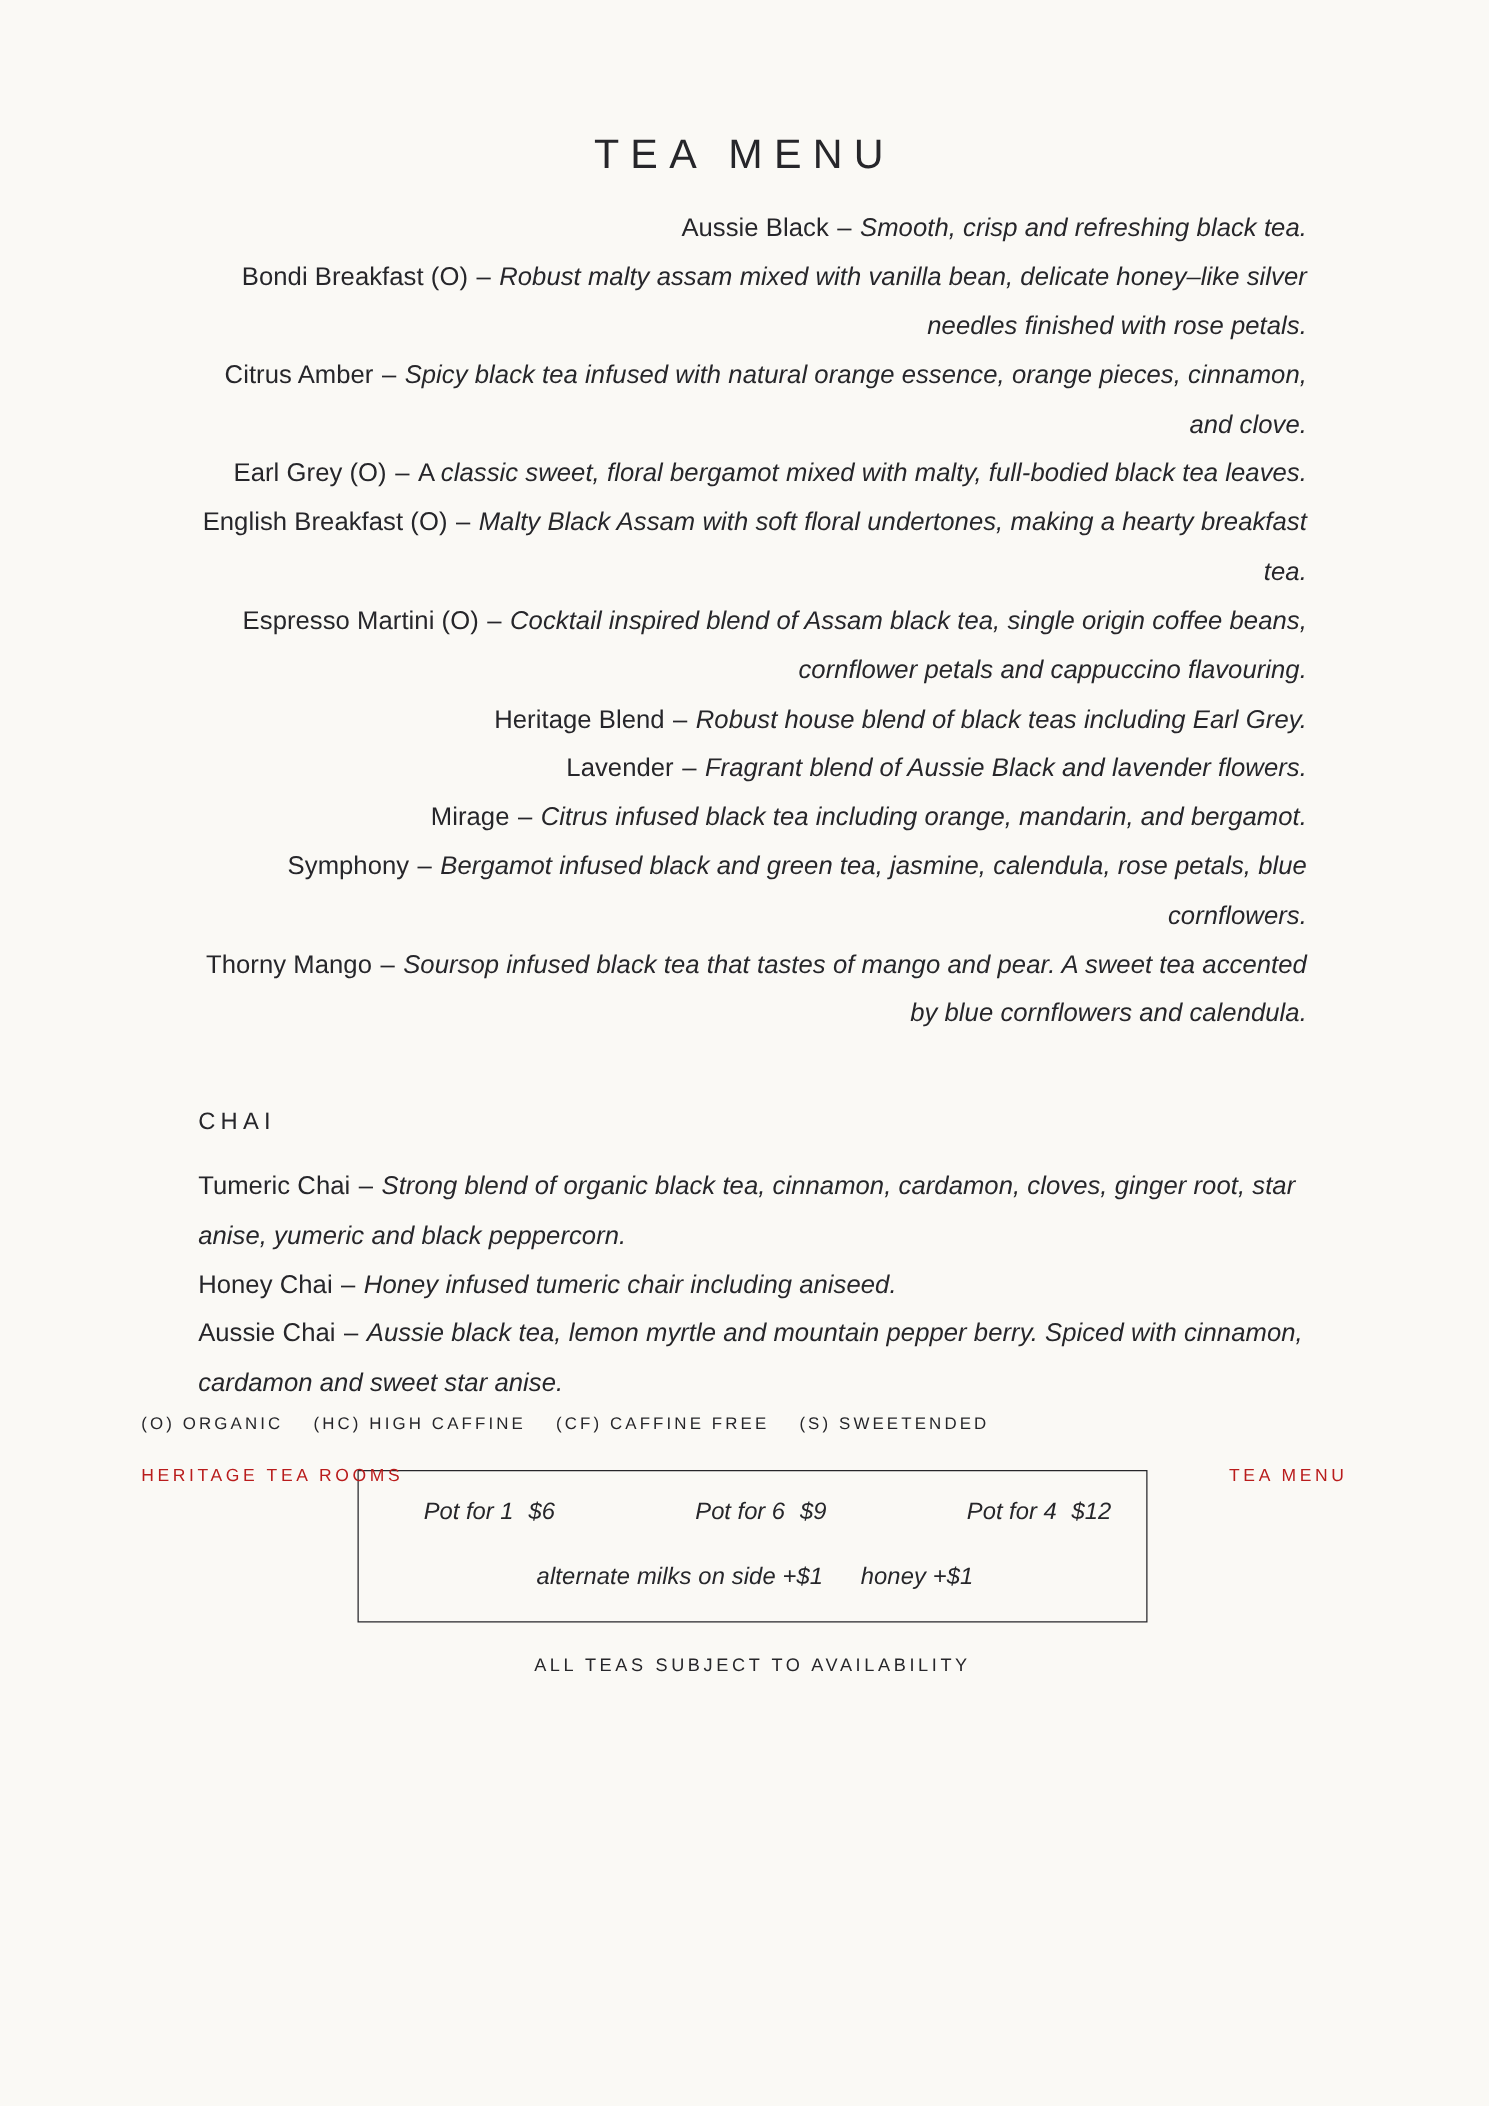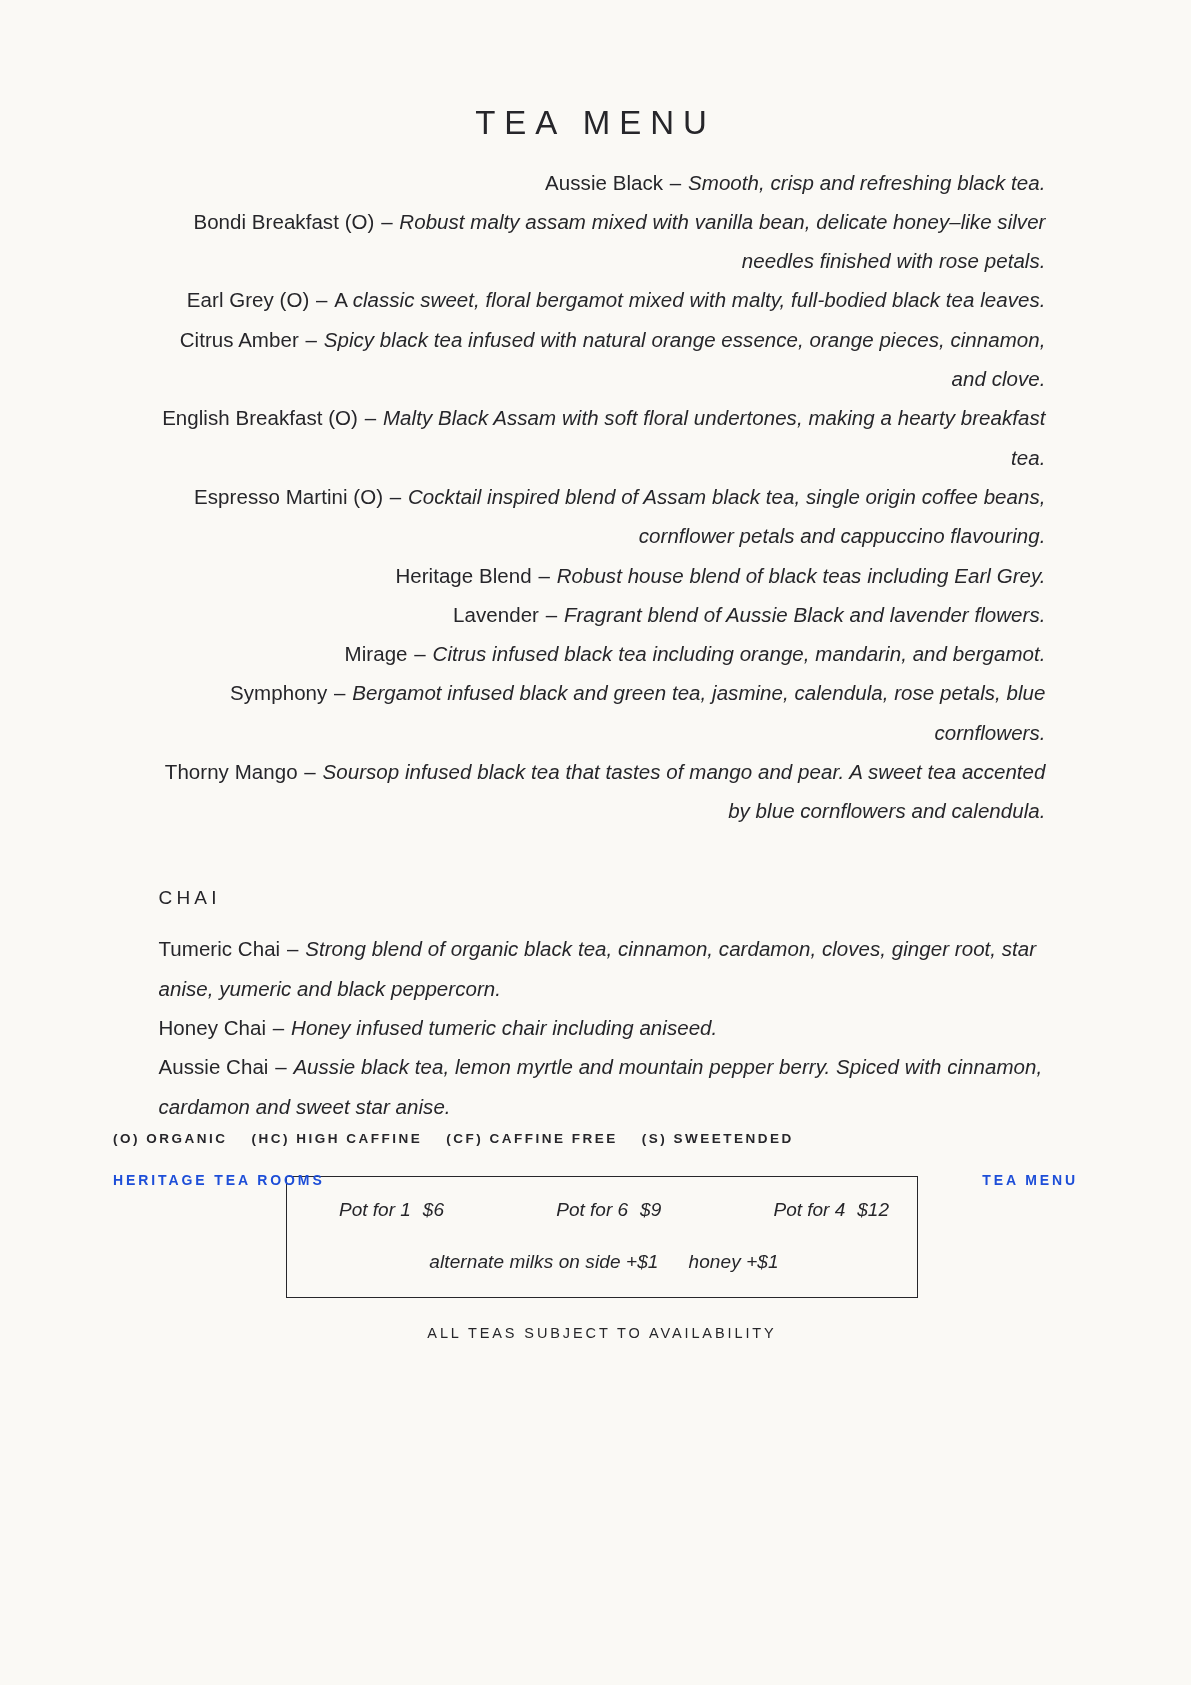--- a/index.html
+++ b/index.html
@@ -136,49 +136,47 @@
     right: 0;
     bottom: 0;
     padding: 0 113px 42px 113px;
     box-sizing: border-box;
   }
   .legend {
     font-size: 13.5px;
     letter-spacing: 2.5px;
     color: #26262a;
     white-space: nowrap;
-    font-weight: bold;
   }
   .legend .legend-item + .legend-item { margin-left: 24px; }
   .footer-bottom {
     display: flex;
     justify-content: space-between;
     align-items: baseline;
     font-size: 14px;
     letter-spacing: 2.9px;
-    color: #1d4ed8;
+    color: #b91c1c;
     padding-top: 26px;
-    font-weight: bold;
   }
 </style>
 </head>
 <body>
 
 <div class="page">
 
   <h1 class="menu-title">TEA MENU</h1>
 
   <div class="content">
 
     <section class="section" id="black-tea-section">
       <ul class="items" id="list-black-tea">
           <li class="item"><span class="item-name">Aussie Black</span><span class="item-sep"> – </span><span class="item-desc">Smooth, crisp and refreshing black tea.</span></li>
           <li class="item"><span class="item-name">Bondi Breakfast (O)</span><span class="item-sep"> – </span><span class="item-desc">Robust malty assam mixed with vanilla bean, delicate honey–like silver needles finished with rose petals.</span></li>
+          <li class="item"><span class="item-name">Citrus Amber</span><span class="item-sep"> – </span><span class="item-desc">Spicy black tea infused with natural orange essence, orange pieces, cinnamon, and clove.</span></li>
           <li class="item"><span class="item-name">Earl Grey (O)</span><span class="item-sep"> – </span><span class="item-lead">A </span><span class="item-desc">classic sweet, floral bergamot mixed with malty, full-bodied black tea leaves.</span></li>
-          <li class="item"><span class="item-name">Citrus Amber</span><span class="item-sep"> – </span><span class="item-desc">Spicy black tea infused with natural orange essence, orange pieces, cinnamon, and clove.</span></li>
           <li class="item"><span class="item-name">English Breakfast (O)</span><span class="item-sep"> – </span><span class="item-desc">Malty Black Assam with soft floral undertones, making a hearty breakfast tea.</span></li>
           <li class="item"><span class="item-name">Espresso Martini (O)</span><span class="item-sep"> – </span><span class="item-desc">Cocktail inspired blend of Assam black tea, single origin coffee beans, cornflower petals and cappuccino flavouring.</span></li>
           <li class="item"><span class="item-name">Heritage Blend</span><span class="item-sep"> – </span><span class="item-desc">Robust house blend of black teas including Earl Grey.</span></li>
           <li class="item"><span class="item-name">Lavender</span><span class="item-sep"> – </span><span class="item-desc">Fragrant blend of Aussie Black and lavender flowers.</span></li>
           <li class="item"><span class="item-name">Mirage</span><span class="item-sep"> – </span><span class="item-desc">Citrus infused black tea including orange, mandarin, and bergamot.</span></li>
           <li class="item"><span class="item-name">Symphony</span><span class="item-sep"> – </span><span class="item-desc">Bergamot infused black and green tea, jasmine, calendula, rose petals, blue cornflowers.</span></li>
           <li class="item"><span class="item-name">Thorny Mango</span><span class="item-sep"> – </span><span class="item-desc">Soursop infused black tea that tastes of mango and pear. A sweet tea accented by blue cornflowers and calendula.</span></li>
         </ul>
     </section>
 

